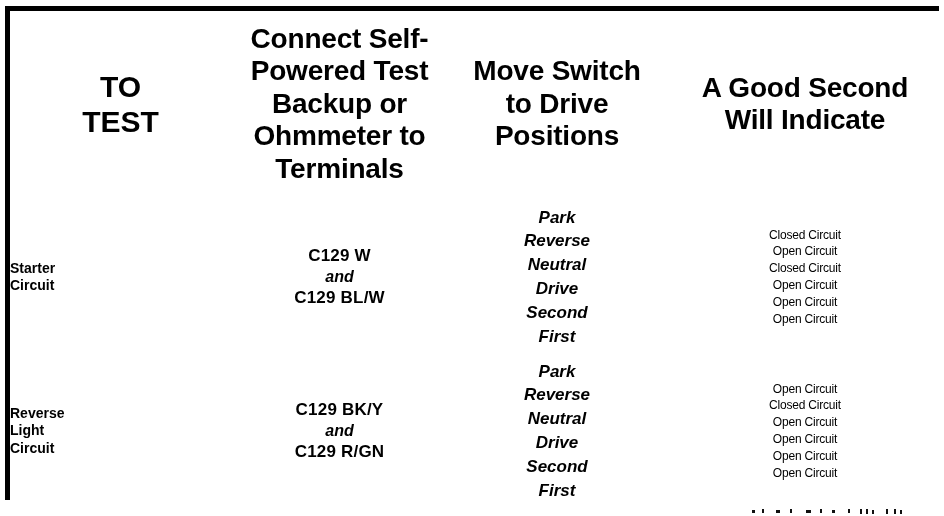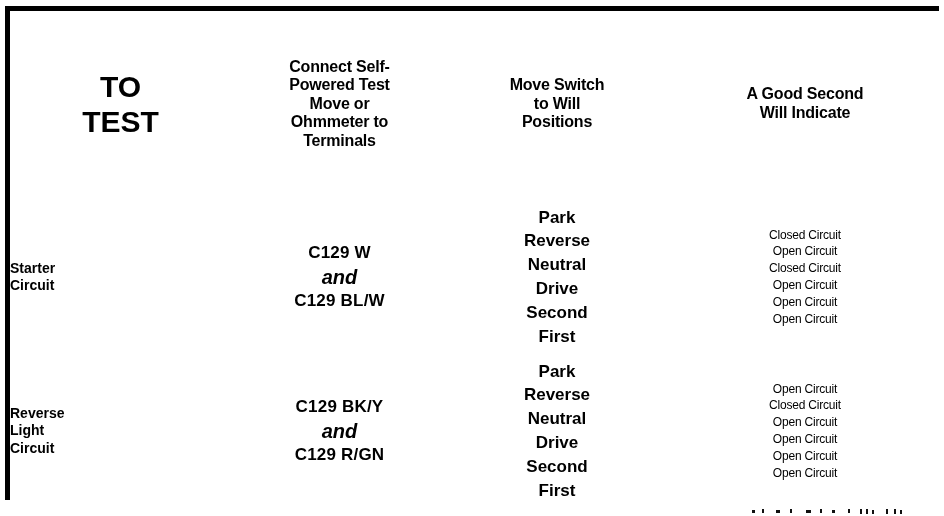--- a/index.html
+++ b/index.html
@@ -76,21 +76,21 @@
     font-weight: bold;
     line-height: 1.16;
     letter-spacing: -0.2px;
   }
   .hdr-big {
     font-size: 30px;
     line-height: 1.18;
     letter-spacing: 0px;
   }
   .hdr-med {
-    font-size: 16px;
+    font-size: 28px;
     margin-top: 24px;
   }
   .hdr-cell-totest { padding: 6px 8px 28px 8px; }
   .hdr-cell-connect { padding: 16px 10px 8px 10px; }
   .hdr-cell-move { padding: 44px 10px 10px 10px; }
   .hdr-cell-good { padding: 66px 6px 10px 14px; }
 
   
   .cell {
     font-size: 20px;
@@ -108,35 +108,35 @@
   .cell-terminals {
     text-align: center;
     font-size: 17px;
     font-weight: bold;
     line-height: 1.30;
     padding: 4px 8px 4px 8px;
   }
   .cell-terminals .conj {
     font-style: italic;
     font-weight: bold;
-    font-size: 20px;
+    font-size: 16px;
     display: block;
   }
   .cell-terminals .term {
     display: block;
     letter-spacing: 0.2px;
   }
   .cell-positions {
     text-align: center;
     font-size: 17px;
     font-weight: bold;
     line-height: 1.40;
     padding: 4px 8px 6px 8px;
   }
-  .cell-positions .pos { display: block; }
+  .cell-positions .pos { display: block; font-style: italic; }
   .cell-indicate {
     text-align: center;
     font-size: 12px;
     font-weight: normal;
     line-height: 1.40;
     padding: 4px 6px 6px 13px;
     letter-spacing: -0.2px;
   }
   .cell-indicate .ind { display: block; }
 
@@ -176,27 +176,27 @@
 
       <thead>
         <tr class="hdr-row">
           <th class="hdr hdr-big hdr-cell-totest col-rule">
             <span>TO</span><br>
             <span>TEST</span>
           </th>
           <th class="hdr hdr-med hdr-cell-connect col-rule">
             <span>Connect Self-</span><br>
             <span>Powered Test</span><br>
-            <span>Move or</span><br>
+            <span>Backup or</span><br>
             <span>Ohmmeter to</span><br>
             <span>Terminals</span>
           </th>
           <th class="hdr hdr-med hdr-cell-move col-rule">
             <span>Move Switch</span><br>
-            <span>to Will</span><br>
+            <span>to Drive</span><br>
             <span>Positions</span>
           </th>
           <th class="hdr hdr-med hdr-cell-good">
             <span>A Good Second</span><br>
             <span>Will Indicate</span>
           </th>
         </tr>
       </thead>
 
       <tbody>

